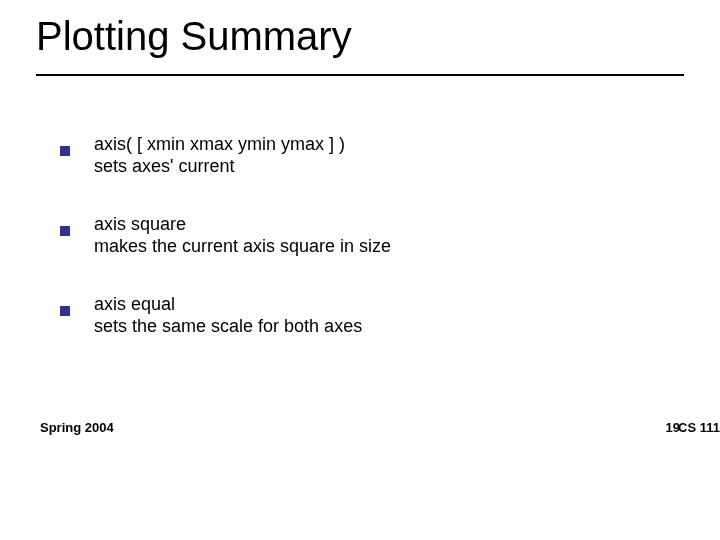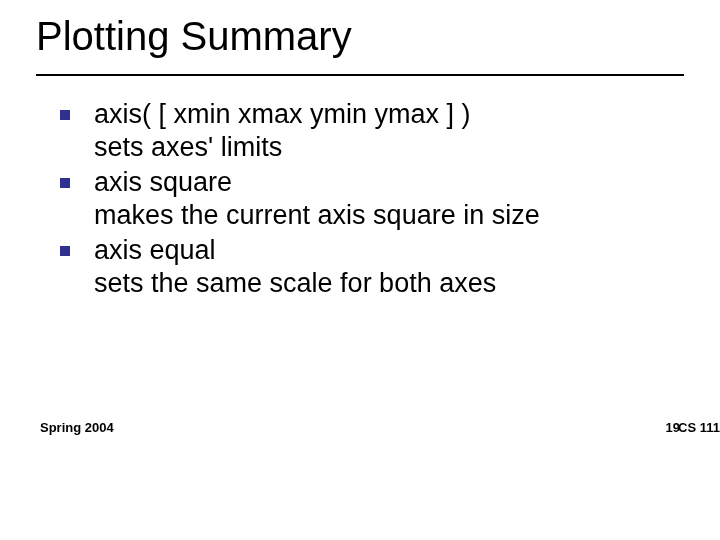--- a/index.html
+++ b/index.html
@@ -36,23 +36,24 @@
   }
   .body {
     position: absolute;
     left: 60px;
     top: 98px;
     width: 610px;
   }
   .item {
     position: relative;
     padding-left: 34px;
-    font-size: 27px;
+    font-size: 18px;
     line-height: 1.22;
     margin-bottom: 2px;
+    margin-top: 36px;
   }
   .bullet {
     position: absolute;
     left: 0;
     top: 12px;
     width: 10px;
     height: 10px;
     background: #30308f;
   }
   .footer {
@@ -90,21 +91,21 @@
 <div class="slide">
 
   <div class="title">Plotting Summary</div>
   <div class="rule"></div>
 
   <div class="body">
 
     <div class="item">
       <span class="bullet"></span>
       <span>axis( [ xmin xmax ymin ymax ] )</span><br>
-      <span>sets axes' limits</span>
+      <span>sets axes' current</span>
     </div>
 
 
     <div class="item">
       <span class="bullet"></span>
       <span>axis square</span><br>
       <span>makes the current axis square in size</span>
     </div>
 
     <div class="item">

